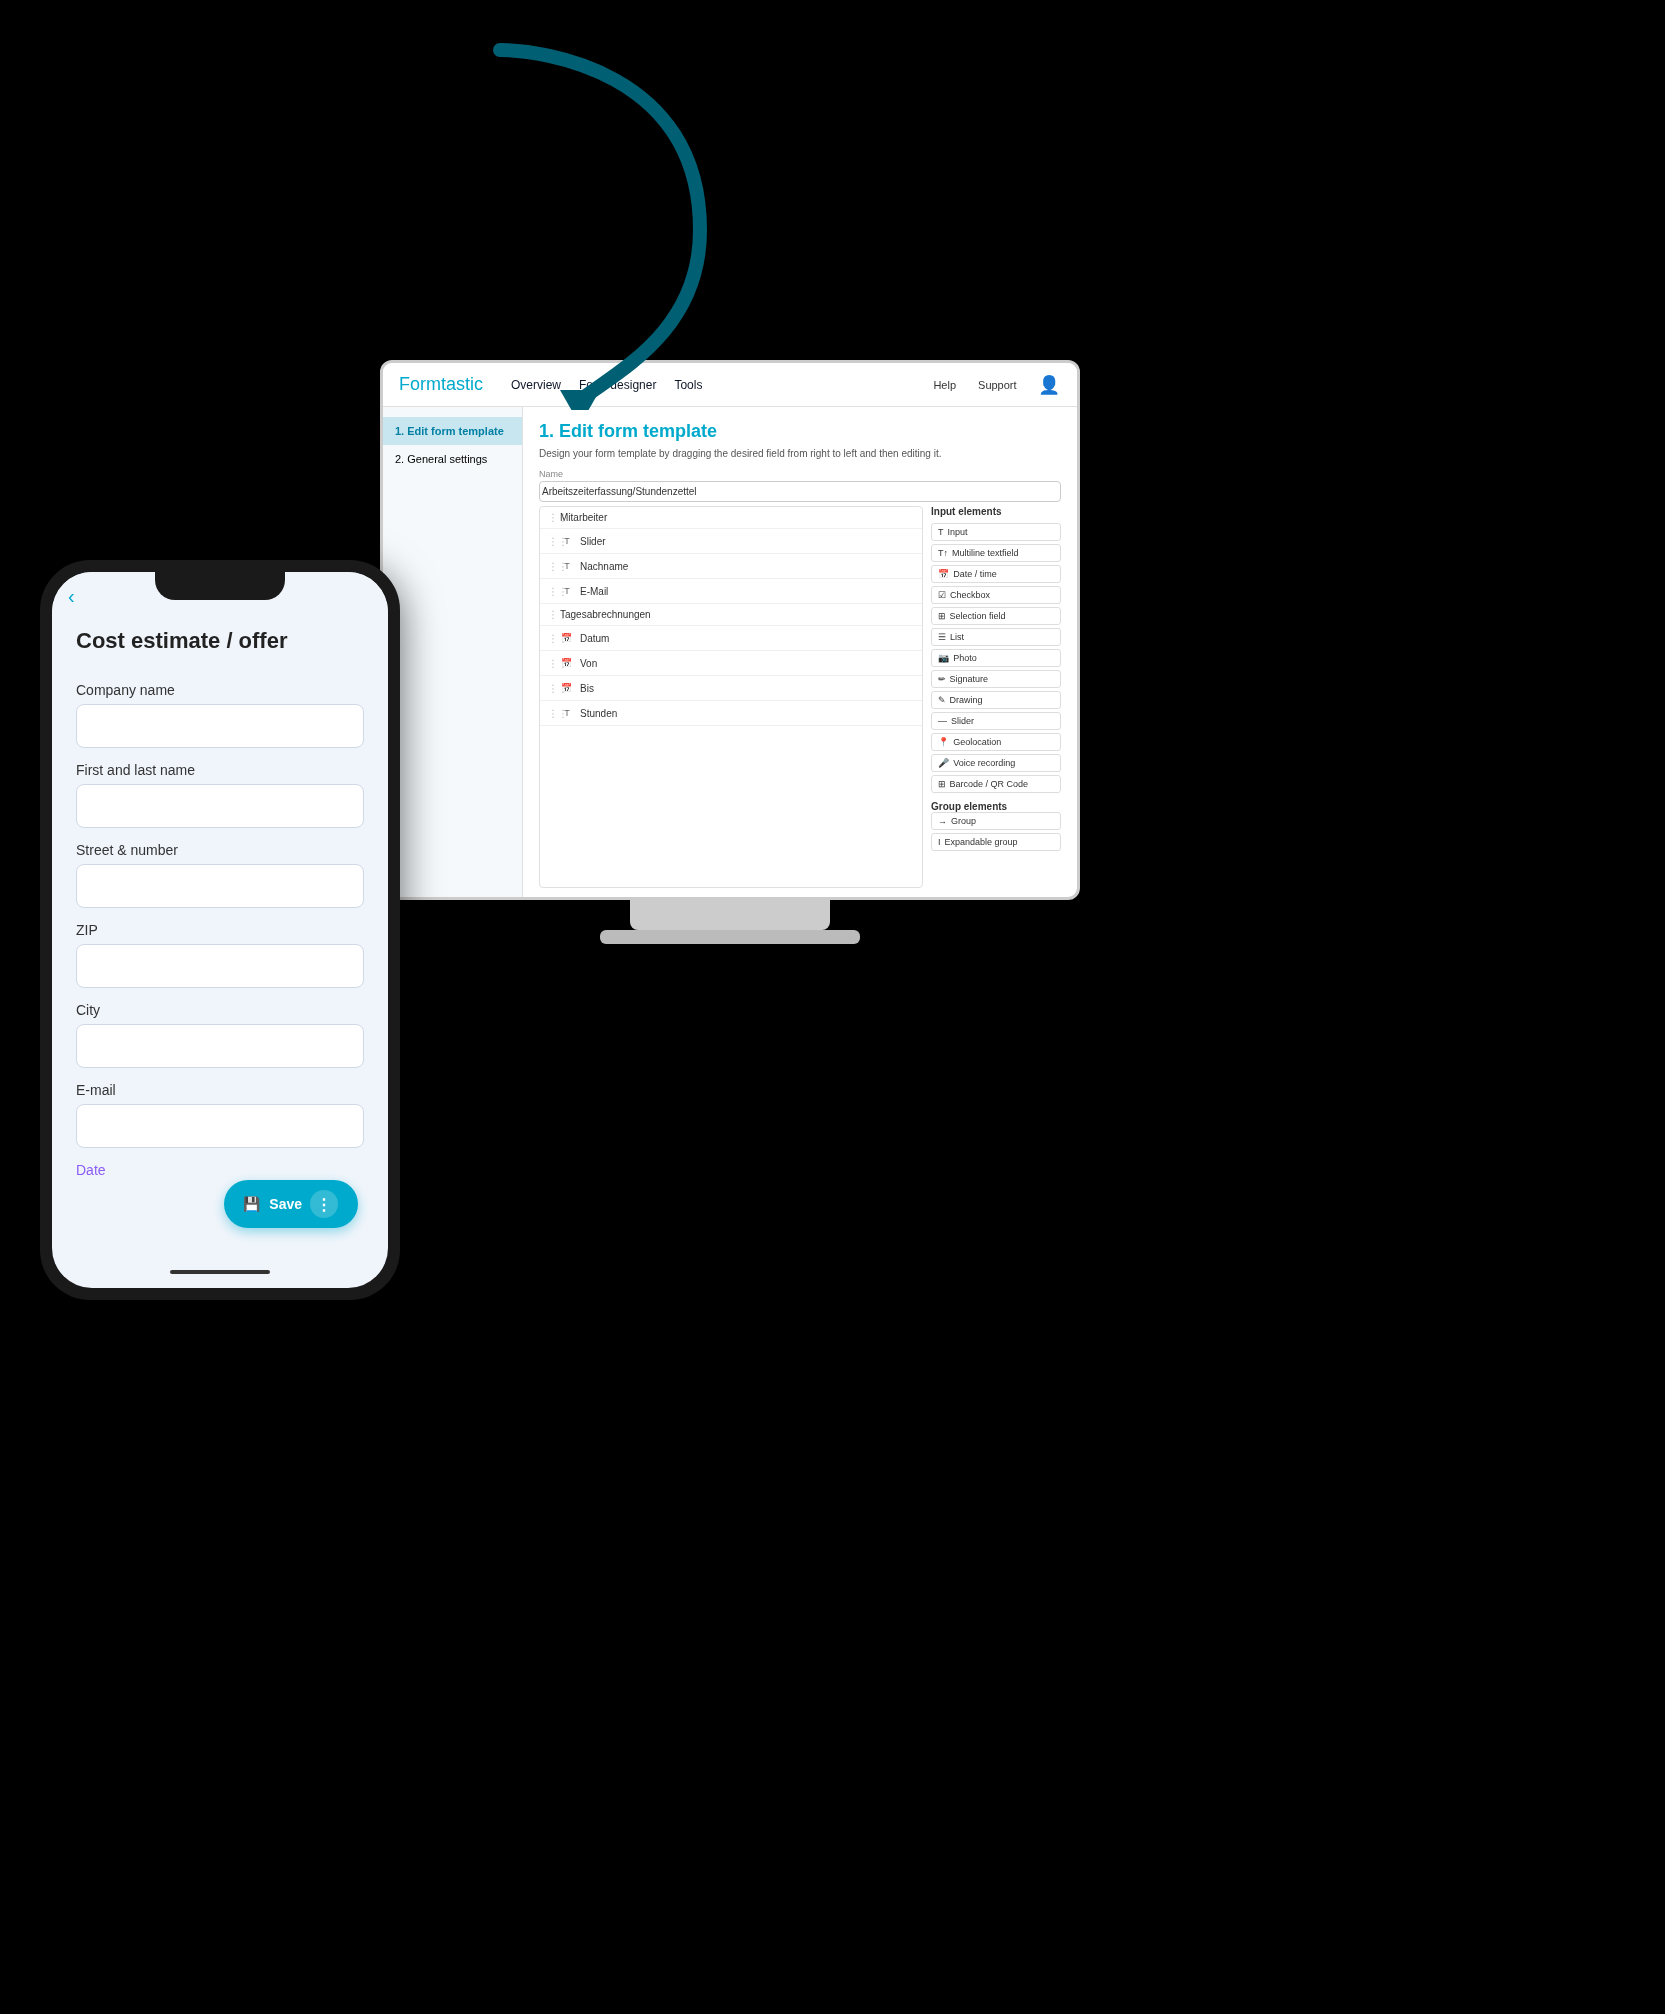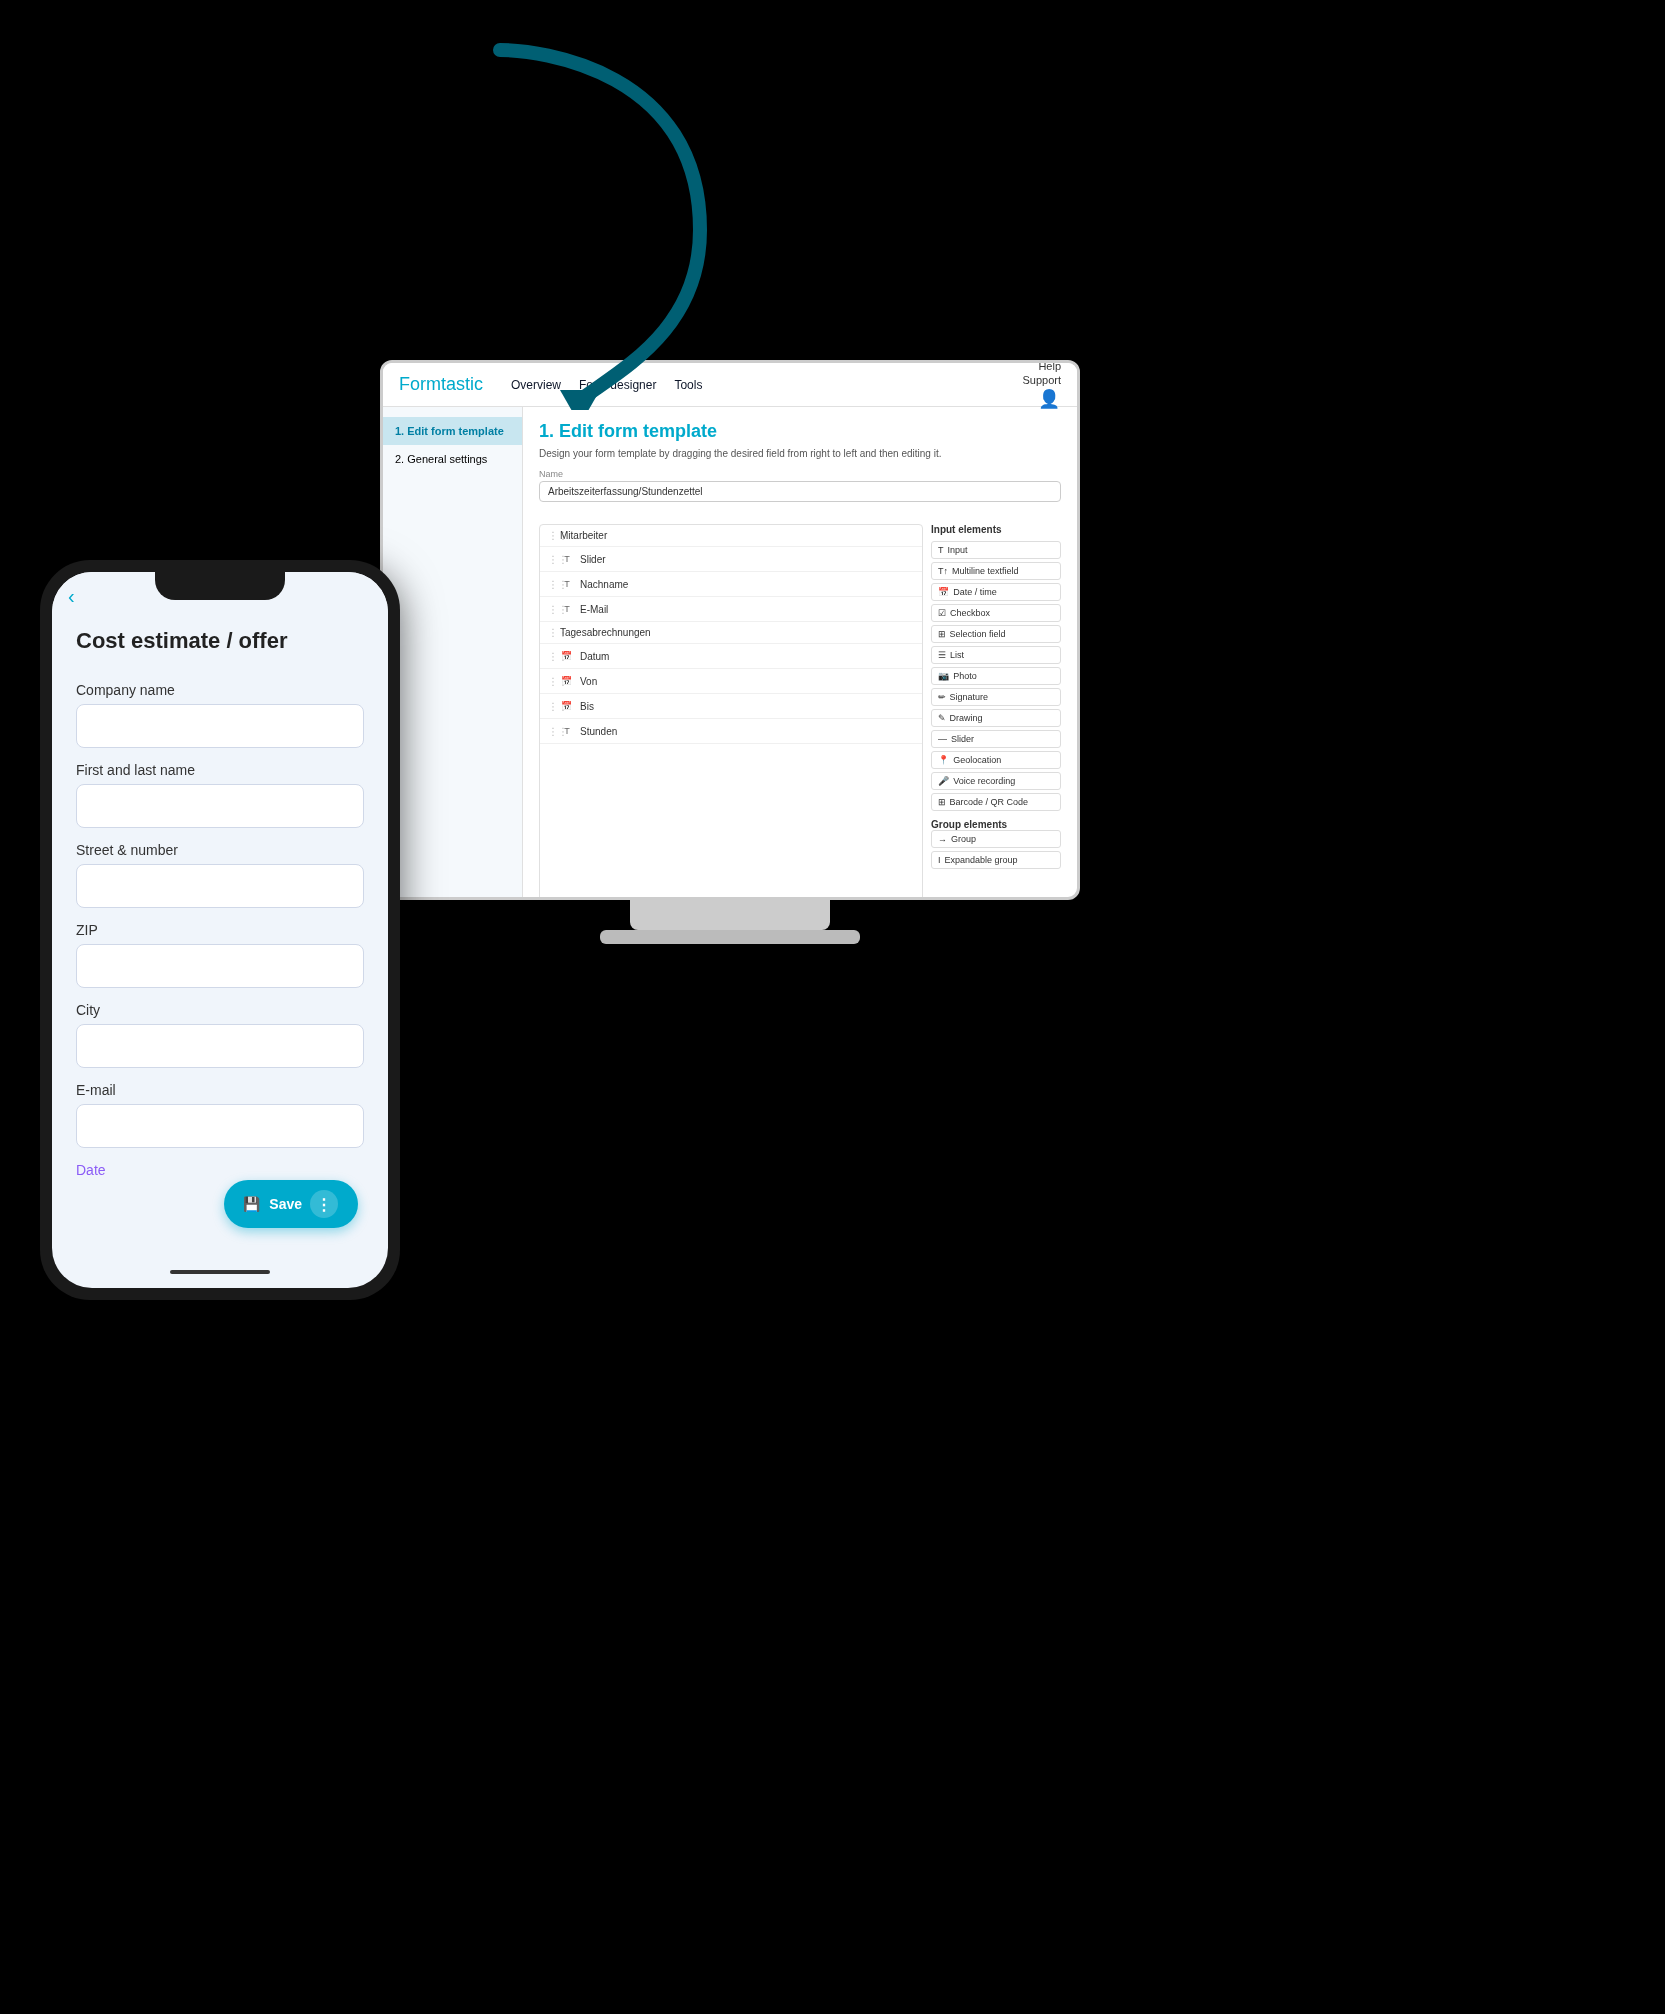--- a/index.html
+++ b/index.html
@@ -78,23 +78,22 @@
     }
 
     .nav-link {
       font-size: 12px;
       color: #0f172a;
       cursor: pointer;
     }
 
     .nav-right {
       display: flex;
-      align-items: flex-end;
-      gap: 2px;
-      flex-direction: column;
+      align-items: center;
+      gap: 22px;
     }
 
     .nav-right-item {
       font-size: 11px;
       color: #333;
       display: flex;
       align-items: center;
       gap: 3px;
     }
 
@@ -145,25 +144,25 @@
     .name-field-label {
       font-size: 9px;
       color: #888;
       margin-bottom: 2px;
     }
 
     .name-field-input {
       width: 100%;
       border: 1px solid #ccc;
       border-radius: 4px;
-      padding: 4px 8px;
+      padding: 4px 2px;
       font-size: 10px;
       color: #333;
       background: #fff;
-      margin-bottom: 22px;
+      margin-bottom: 4px;
     }
 
     .form-builder {
       display: flex;
       gap: 8px;
       height: calc(100% - 80px);
     }
 
     .form-fields-list {
       flex: 1;

